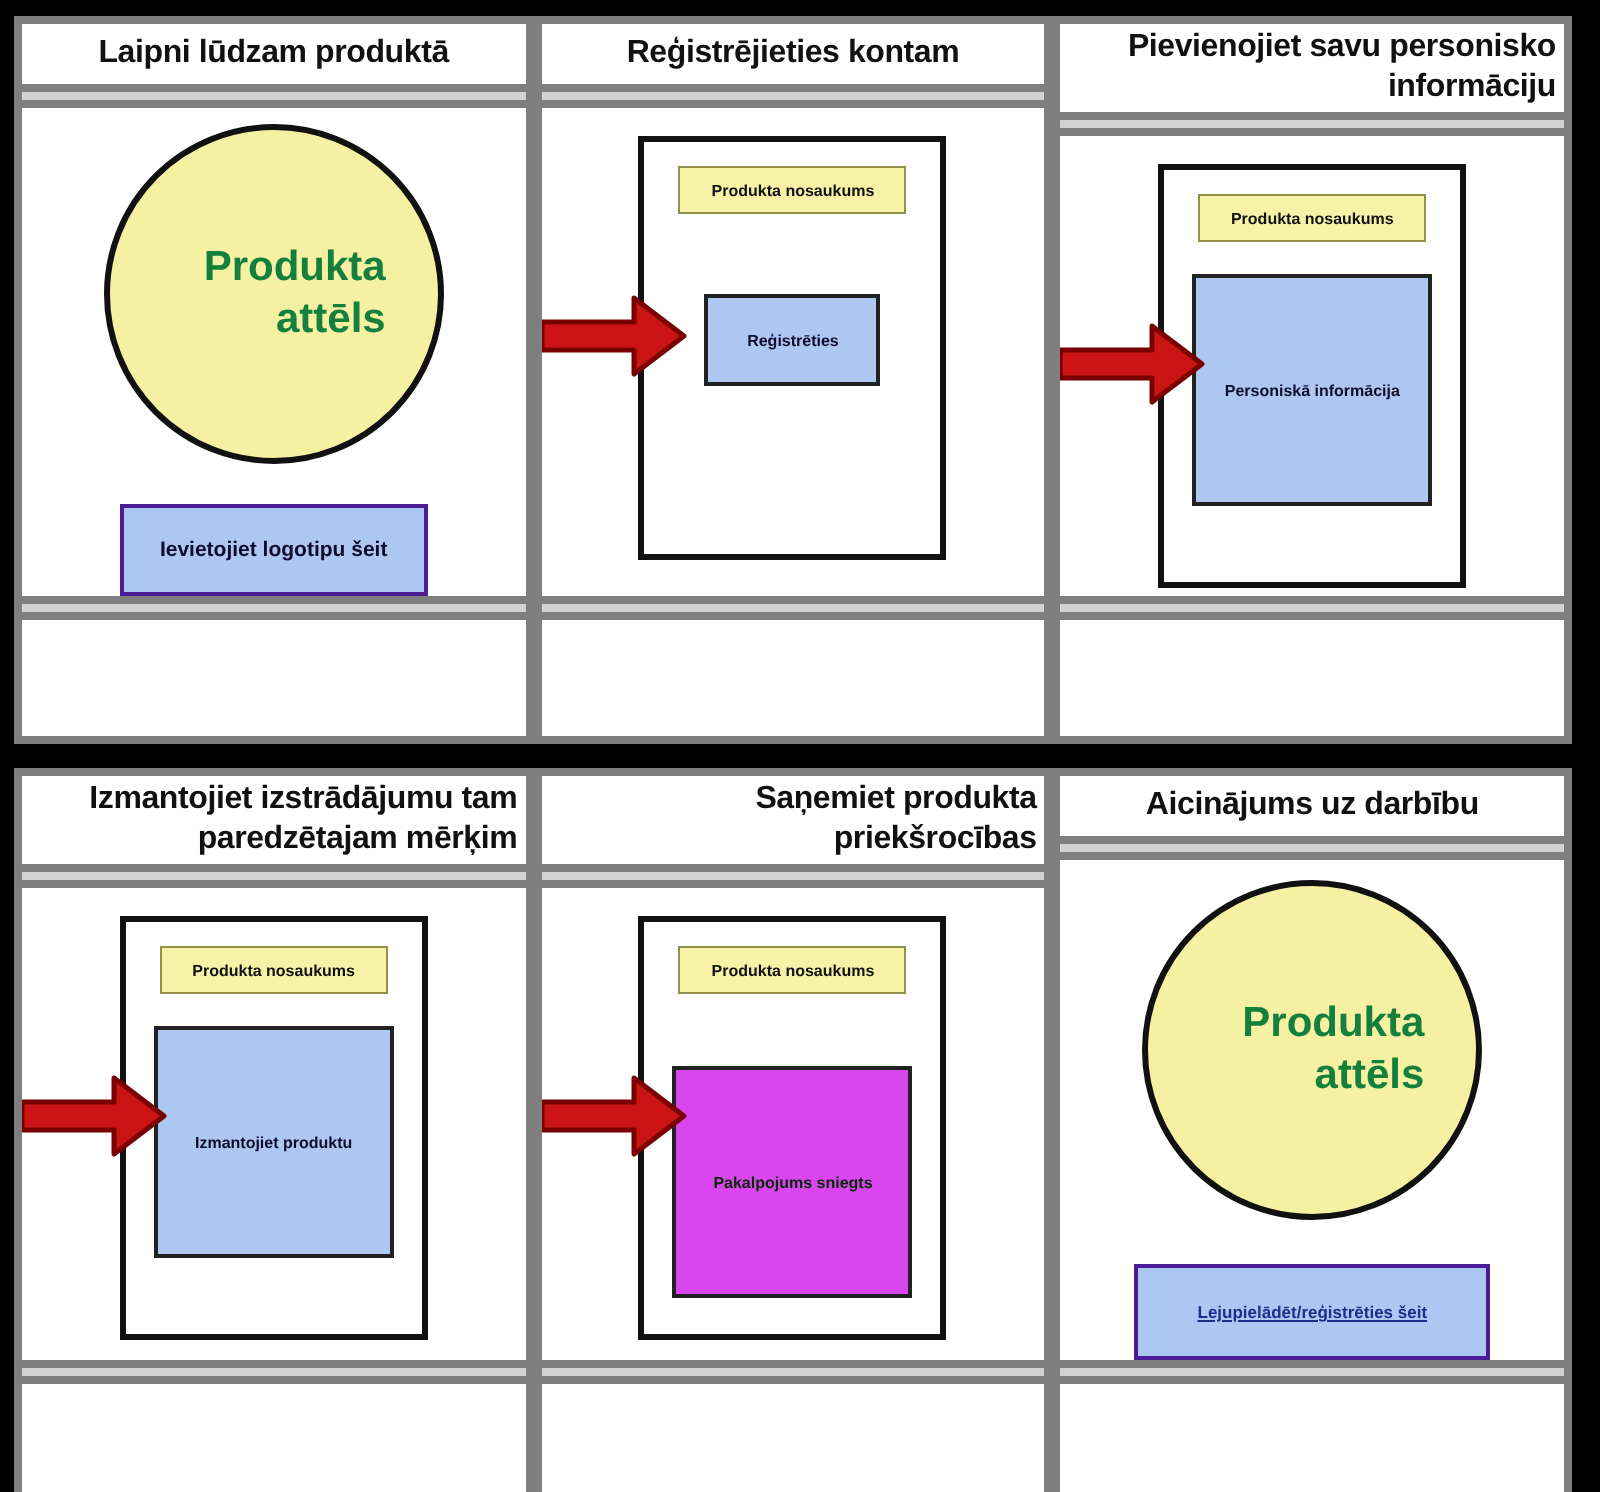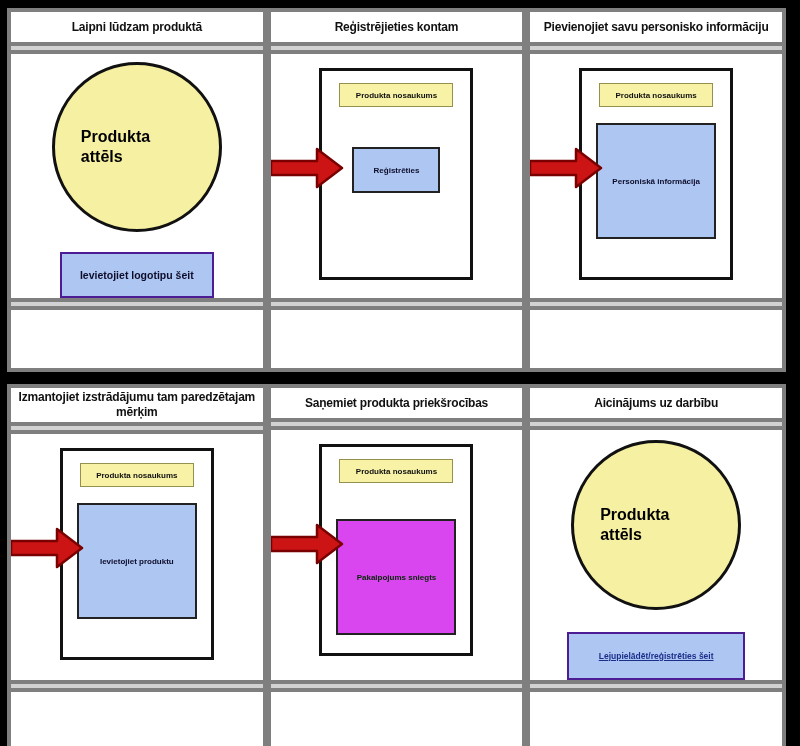--- a/index.html
+++ b/index.html
@@ -14,39 +14,39 @@
     grid-template-columns: 1fr 1fr 1fr;
     grid-template-rows: 1fr 1fr;
     row-gap: 12px; column-gap: 0;
     background: #000;
   }
   .cell { display: flex; flex-direction: column; min-width: 0; }
   .box { background: #fff; border: 4px solid #7f7f7f; box-sizing: content-box; }
   .title-box {
     min-height: 26px; padding: 2px 4px;
     display: flex; align-items: center; justify-content: center;
-    text-align: center; font-weight: bold; font-size: 12px; color: #111;
+    text-align: right; font-weight: bold; font-size: 16px; color: #111;
     letter-spacing: -0.2px; line-height: 1.25;
   }
   .sep { height: 4px; background: #d2d2d2; border-left: 4px solid #7f7f7f; border-right: 4px solid #7f7f7f; }
   .image-box { flex: 1; position: relative; overflow: hidden; }
   .desc-box { height: 58px; }
 
   .p-center { display: flex; flex-direction: column; align-items: center; height: 100%; }
 
   
   .circle {
     width: 164px; height: 164px; border-radius: 50%;
     background: #f5f0a2; border: 3px solid #111;
     display: flex; align-items: center; justify-content: center;
     margin-top: 8px; flex: none;
   }
   .circle span {
-    display: block; width: 112px; text-align: left;
-    font-weight: bold; font-size: 16px; color: #000000; line-height: 1.25;
+    display: block; width: 112px; text-align: right;
+    font-weight: bold; font-size: 21px; color: #15803d; line-height: 1.25;
   }
   .c6 .circle { margin-top: 10px; }
 
   
   .wide-blue {
     background: #aec6f2; border: 2px solid #4c1d95;
     display: flex; align-items: center; justify-content: center;
     text-align: center; font-weight: bold; color: #0d0d2b; flex: none;
   }
   .logo-box { margin-top: 20px; width: 150px; height: 42px; font-size: 10.5px; }
@@ -135,21 +135,21 @@
 
   <div class="cell">
     <div class="box title-box">Izmantojiet izstrādājumu tam paredzētajam mērķim</div>
     <div class="sep"></div>
     <div class="box image-box">
       <svg class="arrow" viewBox="0 0 74 46">
         <polygon points="0,16 46,16 46,4 71,23 46,42 46,30 0,30" fill="#cc1414" stroke="#7a0000" stroke-width="2.5" stroke-linejoin="round"></polygon>
       </svg>
       <div class="screen">
         <div class="screen-label">Produkta nosaukums</div>
-        <div class="btn btn-big">Ievietojiet produktu</div>
+        <div class="btn btn-big">Izmantojiet produktu</div>
       </div>
     </div>
     <div class="sep"></div>
     <div class="box desc-box"></div>
   </div>
 
   <div class="cell">
     <div class="box title-box">Saņemiet produkta priekšrocības</div>
     <div class="sep"></div>
     <div class="box image-box">

